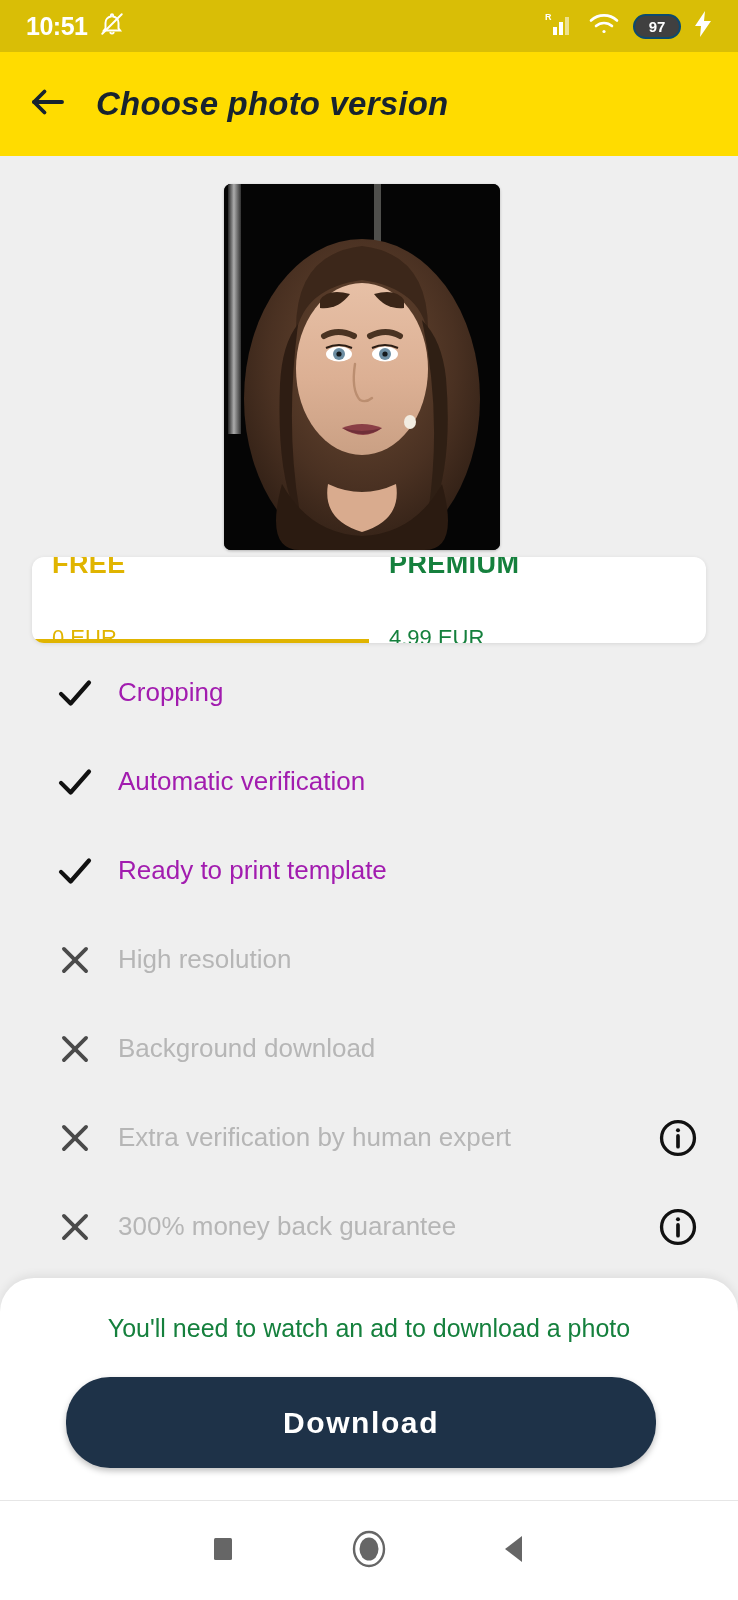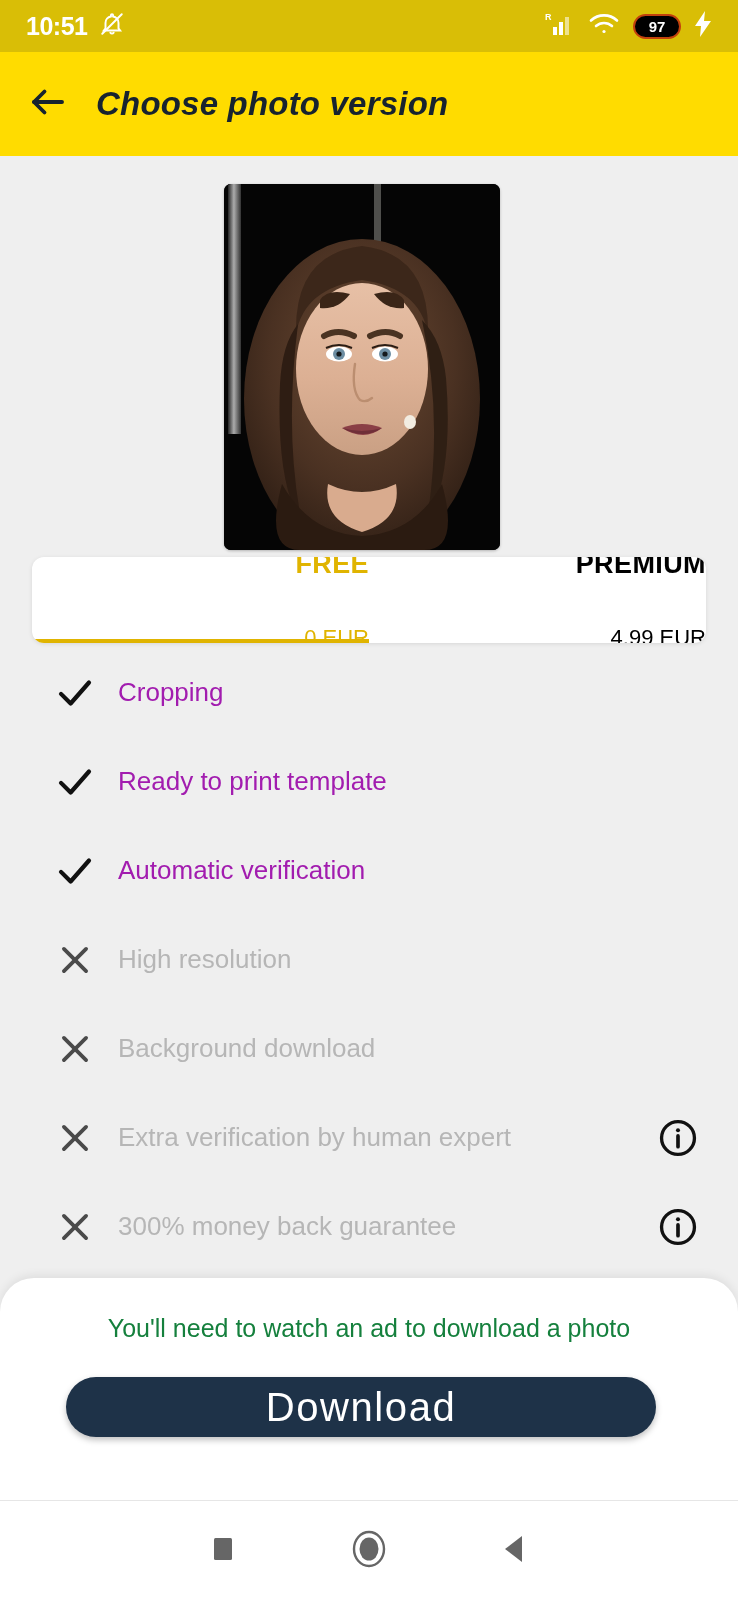--- a/index.html
+++ b/index.html
@@ -16,22 +16,22 @@
     position:absolute; top:0; left:0; width:738px; height:52px;
     background:#d9be06; color:#ffffff;
     display:flex; align-items:center; justify-content:space-between;
     padding:0 26px;
   }
   #clock { font-size:25px; font-weight:bold; letter-spacing:-0.5px; }
   .status-left { display:flex; align-items:center; gap:12px; }
   .status-right { display:flex; align-items:center; gap:13px; }
   .batt {
     display:flex; align-items:center; justify-content:center;
-    width:48px; height:25px; border:2px solid #c2410c; border-radius:13px;
-    background:#000000;
+    width:48px; height:25px; border:2px solid #0c4a6e; border-radius:13px;
+    background:#404040;
   }
   .batt span { font-size:15px; font-weight:bold; color:#ffffff; line-height:1; }
 
   
   #appbar {
     position:absolute; top:52px; left:0; width:738px; height:104px;
     background:#ffdc00;
     display:flex; align-items:center;font-style:italic;
   }
   #back-btn { width:96px; display:flex; align-items:center; justify-content:center; }
@@ -49,27 +49,27 @@
 
   
   #tabs-card {
     position:absolute; left:32px; top:557px; width:674px; height:86px;
     background:#ffffff; border-radius:12px;
     box-shadow:0 1px 4px rgba(0,0,0,.10);
     display:flex; overflow:hidden;
   }
   .tab {
     flex:1; display:flex; flex-direction:column;
-    align-items:flex-end; justify-content:center; gap:3px;
-    position:relative; cursor:pointer;
+    align-items:flex-start; justify-content:center; gap:3px;
+    position:relative; cursor:pointer;padding-left:20px;
   }
   .tab .tab-title { font-size:27px; font-weight:bold; letter-spacing:0.4px; }
   .tab .tab-price { font-size:22px;margin-top:42px; }
   .tab.active .tab-title, .tab.active .tab-price { color:#e0b400; }
-  .tab.inactive .tab-title, .tab.inactive .tab-price { color:#000000; }
+  .tab.inactive .tab-title, .tab.inactive .tab-price { color:#15803d; }
   .tab.active::after {
     content:""; position:absolute; left:0; bottom:0;
     width:100%; height:4px; background:#e0b400;
   }
 
   
   #features { position:absolute; left:0; top:648px; width:738px; }
   .feature {
     display:flex; align-items:center; height:89px; padding:0 32px;
   }
@@ -83,23 +83,23 @@
   #sheet {
     position:absolute; left:0; top:1278px; width:738px; height:222px;
     background:#ffffff; border-radius:34px 34px 0 0;
     box-shadow:0 -3px 10px rgba(0,0,0,.07);
   }
   #sheet-note {
     position:absolute; top:36px; left:0; width:100%;
     text-align:center; font-size:25px; color:#15803d;
   }
   #download-btn {
-    position:absolute; left:66px; top:99px; width:590px; height:60px;
+    position:absolute; left:66px; top:99px; width:590px; height:91px;
     background:#1e3248; border:none; border-radius:44px;
-    color:#ffffff; font-size:40px; font-weight:normal; letter-spacing:1.6px;
+    color:#ffffff; font-size:30px; font-weight:bold; letter-spacing:1.6px;
     font-family:"Liberation Sans", sans-serif;
     box-shadow:0 3px 6px rgba(0,0,0,.25); cursor:pointer;
   }
 
   
   #navbar {
     position:absolute; left:0; bottom:0; width:738px; height:100px;
     background:#ffffff; border-top:1px solid #e6e6e6;
     display:flex; align-items:center; justify-content:space-around;
     padding:0 150px;
@@ -240,31 +240,31 @@
       <span class="f-label">Cropping</span>
       <span class="f-info"></span>
     </div>
 
     <div class="feature on">
       <span class="f-mark">
         <svg width="42" height="42" viewBox="0 0 24 24" fill="none" stroke="#111111" stroke-width="2.4" stroke-linecap="round" stroke-linejoin="round">
             <polyline points="4,12.5 9.5,18 20,6"></polyline>
           </svg>
       </span>
-      <span class="f-label">Ready to print template</span>
+      <span class="f-label">Automatic verification</span>
       <span class="f-info"></span>
     </div>
 
     <div class="feature on">
       <span class="f-mark">
         <svg width="42" height="42" viewBox="0 0 24 24" fill="none" stroke="#111111" stroke-width="2.4" stroke-linecap="round" stroke-linejoin="round">
             <polyline points="4,12.5 9.5,18 20,6"></polyline>
           </svg>
       </span>
-      <span class="f-label">Automatic verification</span>
+      <span class="f-label">Ready to print template</span>
       <span class="f-info"></span>
     </div>
 
     <div class="feature off">
       <span class="f-mark">
         <svg width="38" height="38" viewBox="0 0 24 24" fill="none" stroke="#4a4a4a" stroke-width="2.4" stroke-linecap="round">
             <line x1="5" y1="5" x2="19" y2="19"></line>
             <line x1="19" y1="5" x2="5" y2="19"></line>
           </svg>
       </span>

